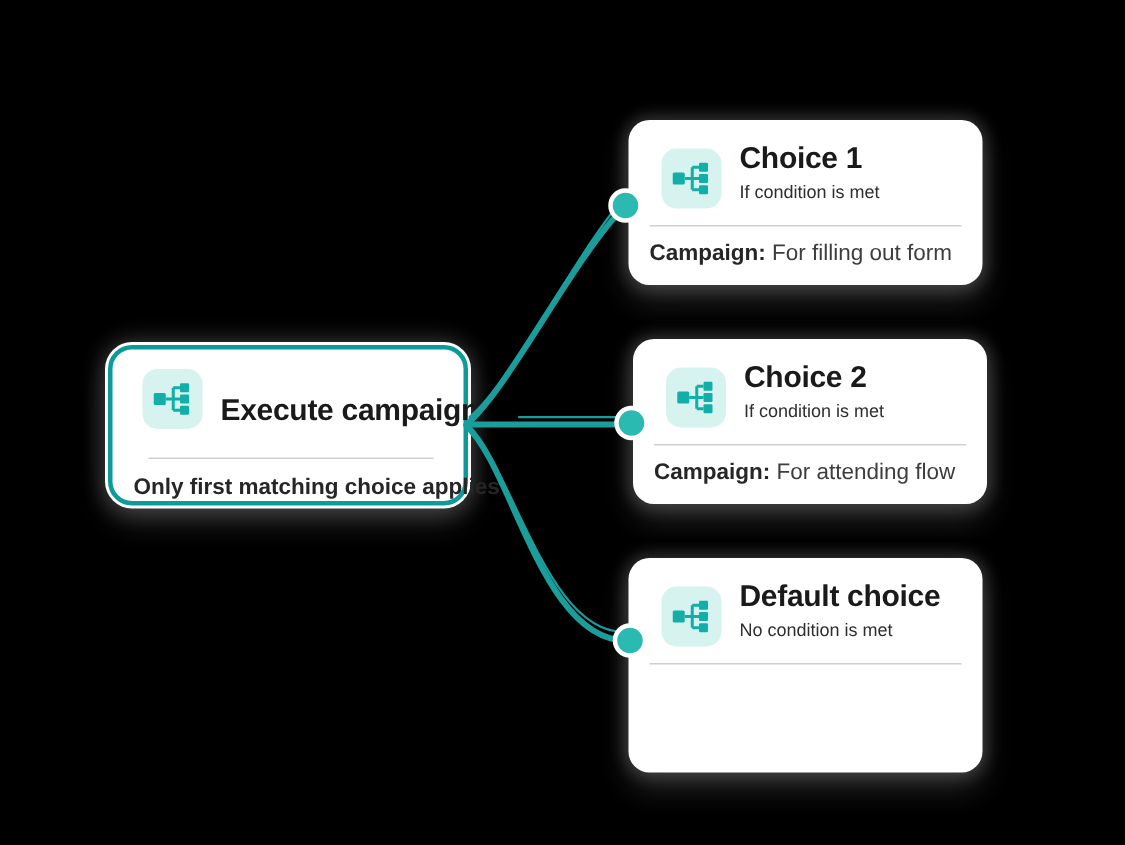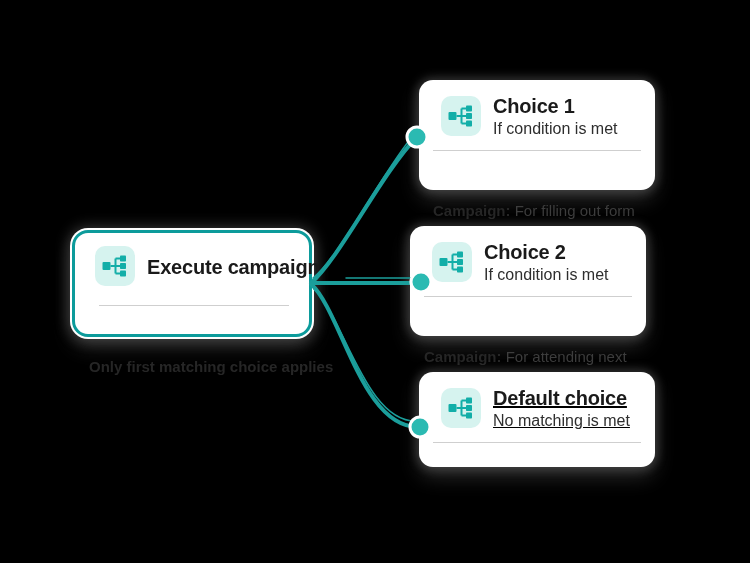--- a/index.html
+++ b/index.html
@@ -16,39 +16,39 @@
     position:absolute;box-sizing:border-box;background:#fff;
     border-radius:14px;z-index:2;
     box-shadow:0 0 10px 3px rgba(125,125,125,.35),0 10px 20px rgba(90,90,90,.45);
   }
   .card--source{
     left:72px;top:230px;width:240px;height:107px;
     border:3px solid var(--source-border,#0c9b9b);border-radius:16px;
     box-shadow:0 0 0 2px #fff,0 0 14px 4px rgba(125,125,125,.4),0 10px 20px rgba(90,90,90,.45);
   }
   .card--c1{left:419px;top:80px;width:236px;height:110px;}
-  .card--c2{left:410px;top:226px;width:236px;height:110px;}
-  .card--c3{left:419px;top:372px;width:236px;height:95px;text-decoration:underline;}
+  .card--c2{left:422px;top:226px;width:236px;height:110px;}
+  .card--c3{left:419px;top:372px;width:236px;height:143px;}
 
-  .card-head{display:flex;align-items:center;gap:12px;padding:13px 24px 0 22px;}
+  .card-head{display:flex;align-items:flex-end;gap:12px;padding:13px 24px 0 22px;}
   .card--source .card-head{padding-left:20px;}
   .icon-tile{
     flex:0 0 40px;width:40px;height:40px;border-radius:10px;
     background:var(--icon-bg,#d6f3ef);display:flex;align-items:center;justify-content:center;
   }
   .glyph-fill{fill:var(--icon-fg,#12aea8);}
   .glyph-stroke{stroke:var(--icon-fg,#12aea8);stroke-width:2;fill:none;}
   .titles{padding-top:1px;min-width:0;}
   .node-title{font-size:20px;line-height:24px;font-weight:bold;color:#1a1a1a;letter-spacing:-.2px;white-space:nowrap;}
-  .node-subtitle{font-size:16px;line-height:21px;color:#2e2e2e;white-space:nowrap;}
+  .node-subtitle{font-size:12px;line-height:21px;color:#2e2e2e;white-space:nowrap;}
 
   .divider{position:absolute;left:14px;right:14px;top:70px;height:1px;background:var(--divider,#cfcfcf);}
   .card--source .divider{left:24px;right:20px;top:72px;}
 
-  .footer{position:absolute;left:14px;right:14px;top:79px;font-size:15px;line-height:20px;white-space:nowrap;margin-top:42px;}
+  .footer{position:absolute;left:14px;right:14px;top:79px;font-size:15px;line-height:20px;white-space:nowrap;}
   .card--source .footer{top:82px;text-align:right;}
   .card--default .footer{text-align:center;}
   .f-label{font-weight:bold;color:#262626;}
   .f-text{color:#3d3d3d;}
 
   
   .edge-layer{position:absolute;left:0;top:0;z-index:3;pointer-events:none;}
   .connector{stroke:var(--connector,#1b9e9b);fill:none;stroke-linecap:round;}
   .connector--thick{stroke-width:4;}
   .connector--thin{stroke-width:1.5;}
@@ -125,36 +125,36 @@
           <rect class="glyph-fill" x="25" y="24.5" width="6" height="6" rx="0.8"></rect>
         </svg>
       </span>
       <span class="titles">
         <div class="node-title">Choice 2</div>
         <div class="node-subtitle">If condition is met</div>
       </span>
     </div>
     <div class="divider"></div>
     <div class="footer">
-      <span class="f-label">Campaign:</span><span class="f-text"> For attending next</span>
+      <span class="f-label">Campaign:</span><span class="f-text"> For attending flow</span>
     </div>
   </div>
 
   <div class="card card--c3 card--default">
     <div class="card-head">
       <span class="icon-tile">
         <svg width="40" height="40" viewBox="0 0 40 40">
           <rect class="glyph-fill" x="7.5" y="16" width="8" height="8" rx="1"></rect>
           <path class="glyph-stroke" d="M15.5 20 H20.5 M20.5 12.5 V27.5 M20.5 12.5 H25 M20.5 20 H25 M20.5 27.5 H25"></path>
           <rect class="glyph-fill" x="25" y="9.5" width="6" height="6" rx="0.8"></rect>
           <rect class="glyph-fill" x="25" y="17" width="6" height="6" rx="0.8"></rect>
           <rect class="glyph-fill" x="25" y="24.5" width="6" height="6" rx="0.8"></rect>
         </svg>
       </span>
       <span class="titles">
         <div class="node-title">Default choice</div>
-        <div class="node-subtitle">No matching is met</div>
+        <div class="node-subtitle">No condition is met</div>
       </span>
     </div>
     <div class="divider"></div>
   </div>
 
 </div>
 
 </body></html>

